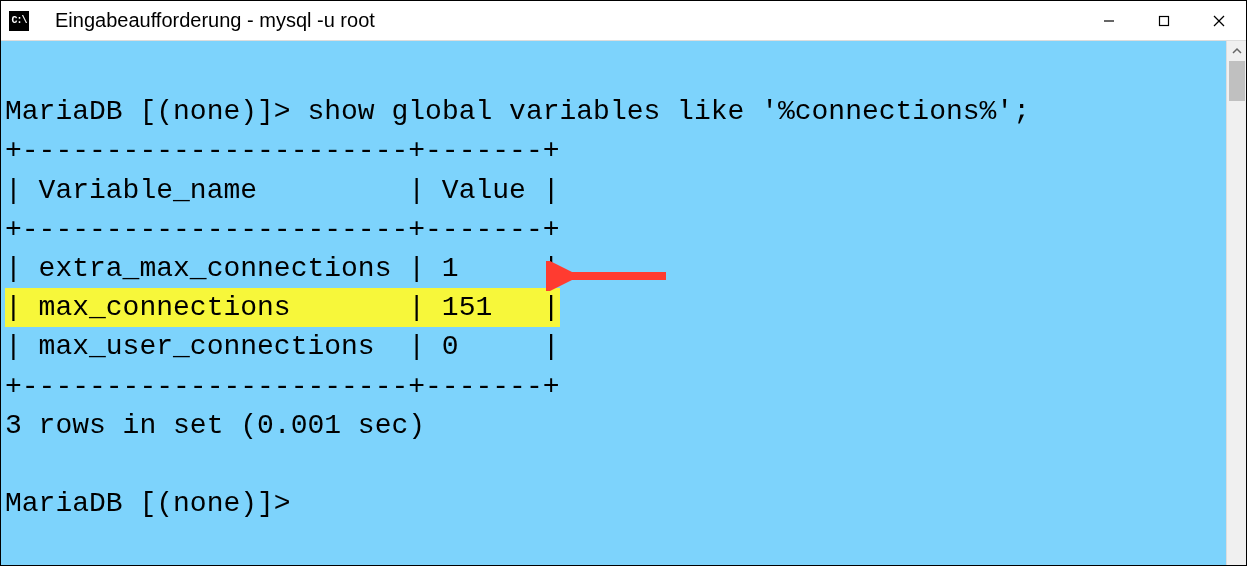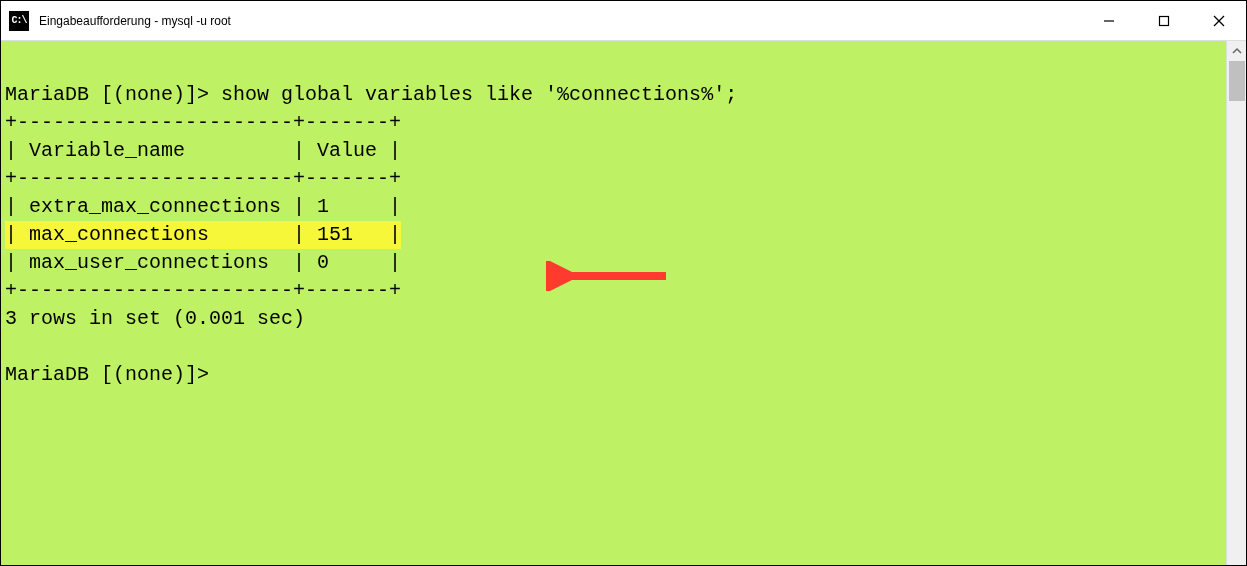--- a/index.html
+++ b/index.html
@@ -32,45 +32,46 @@
       justify-content: center;
       background: #000;
       color: #fff;
       font-size: 10px;
       font-weight: bold;
       letter-spacing: -1px;
     }
     .titlebar-title {
       flex: 1;
       font-family: 'Segoe UI', Tahoma, sans-serif;
-      font-size: 12px;
+      font-size: 20px;
       color: #000;
+      margin-left: 16px;
     }
     .window-controls {
       display: flex;
       height: 100%;
     }
     .window-btn {
       width: 55px;
       height: 100%;
       display: flex;
       align-items: center;
       justify-content: center;
       cursor: pointer;
     }
     .window-btn svg {
       width: 14px;
       height: 14px;
     }
     .terminal-area {
       position: relative;
       height: calc(100% - 40px);
-      background: #bef264;
+      background: #7dd3fc;
       padding: 12px 0 0 4px;
-      font-size: 20px;
+      font-size: 28px;
       line-height: 1.4;
       overflow: hidden;
     }
     .terminal-content {
       white-space: pre;
     }
     .highlight-row {
       background: #f7f73a;
       display: inline-block;
     }

